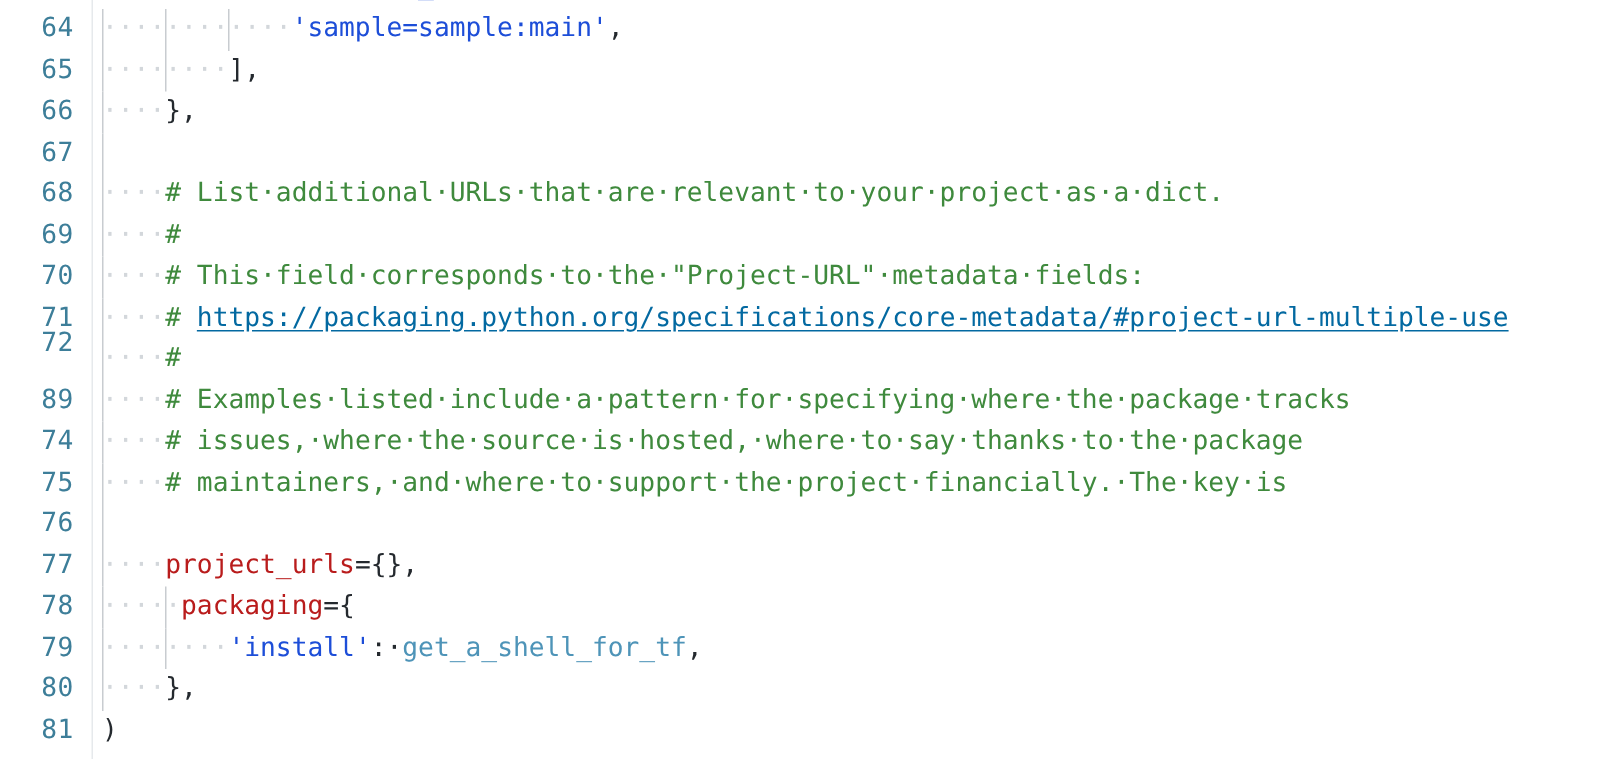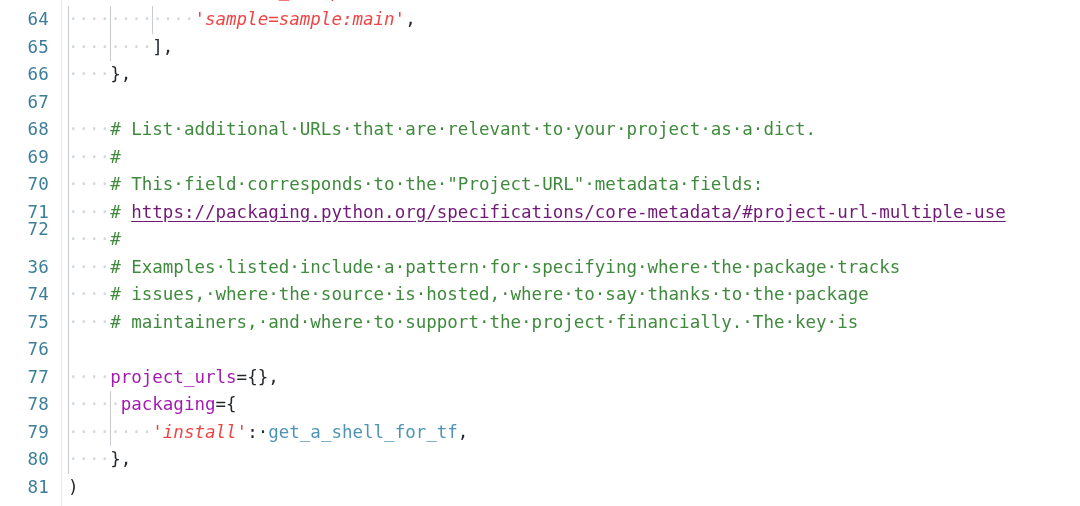--- a/index.html
+++ b/index.html
@@ -68,25 +68,25 @@
   .iguide {
     position: absolute;
     width: 1px;
     background: #c8ccd0;
     z-index: 1;
   }
 
   
   .t-plain   { color: #24292e; }
   .t-comment { color: #3f8a3d; }
-  .t-string  { color: #ef4444; font-style: italic; }
-  .t-kwarg   { color: #a21caf; }
+  .t-string  { color: #1d4ed8; }
+  .t-kwarg   { color: #b91c1c; }
   .t-func    { color: #4e94b8; }
   .t-ws      { color: #d3d7db; }
-  .t-link    { color: #701a75; text-decoration: underline; text-underline-offset: 3px; }
+  .t-link    { color: #0369a1; text-decoration: underline; text-underline-offset: 3px; }
 
   
   #top-clip {
     position: absolute;
     left: 62px; top: 0;
     width: 1018px;
     height: 5px;
     overflow: hidden;
     z-index: 2;
   }
@@ -100,21 +100,21 @@
   <div id="gutter">
       <div class="gutter-row" style="top: 6px;">64</div>
       <div class="gutter-row" style="top: 33.5px;">65</div>
       <div class="gutter-row" style="top: 61px;">66</div>
       <div class="gutter-row" style="top: 88.5px;">67</div>
       <div class="gutter-row" style="top: 116px;">68</div>
       <div class="gutter-row" style="top: 143.5px;">69</div>
       <div class="gutter-row" style="top: 171px; text-align: center;">70</div>
       <div class="gutter-row" style="top: 198.5px;">71</div>
       <div class="gutter-row" style="top: 216px;">72</div>
-      <div class="gutter-row" style="top: 253.5px;">36</div>
+      <div class="gutter-row" style="top: 253.5px;">89</div>
       <div class="gutter-row" style="top: 281px;">74</div>
       <div class="gutter-row" style="top: 308.5px;">75</div>
       <div class="gutter-row" style="top: 336px;">76</div>
       <div class="gutter-row" style="top: 363.5px;">77</div>
       <div class="gutter-row" style="top: 391px;">78</div>
       <div class="gutter-row" style="top: 418.5px;">79</div>
       <div class="gutter-row" style="top: 446px;">80</div>
       <div class="gutter-row" style="top: 473.5px;">81</div>
     </div>
 

